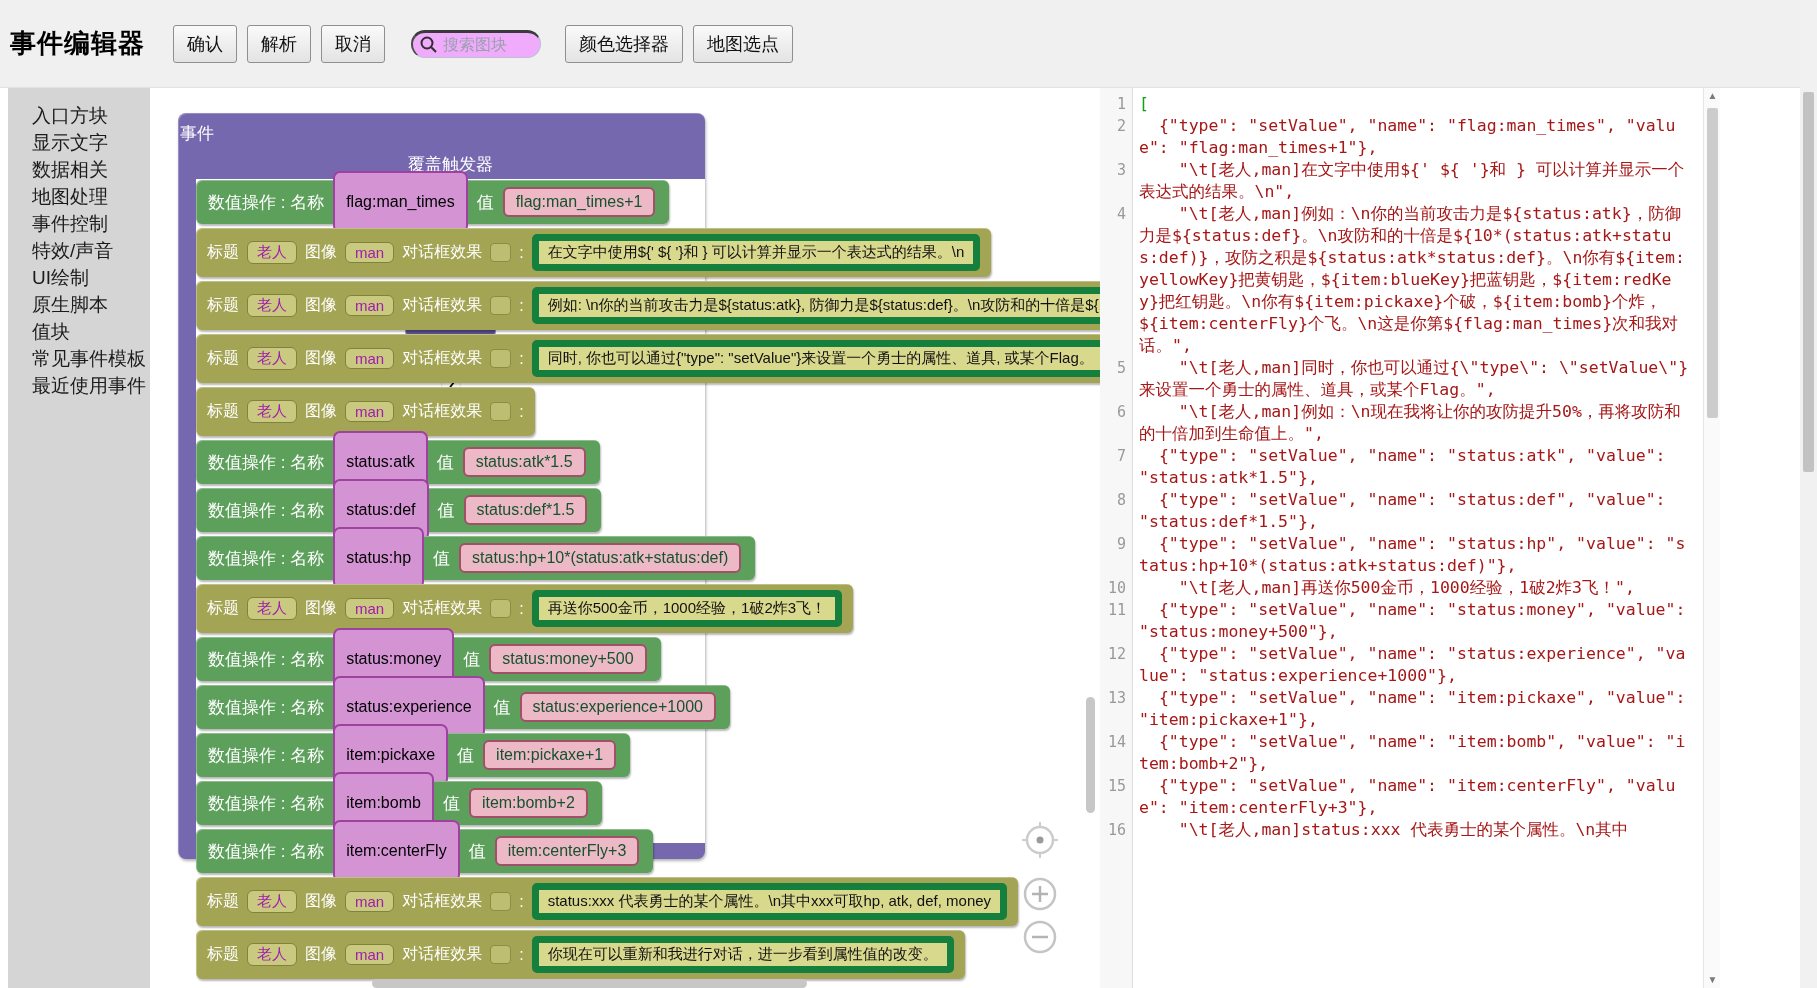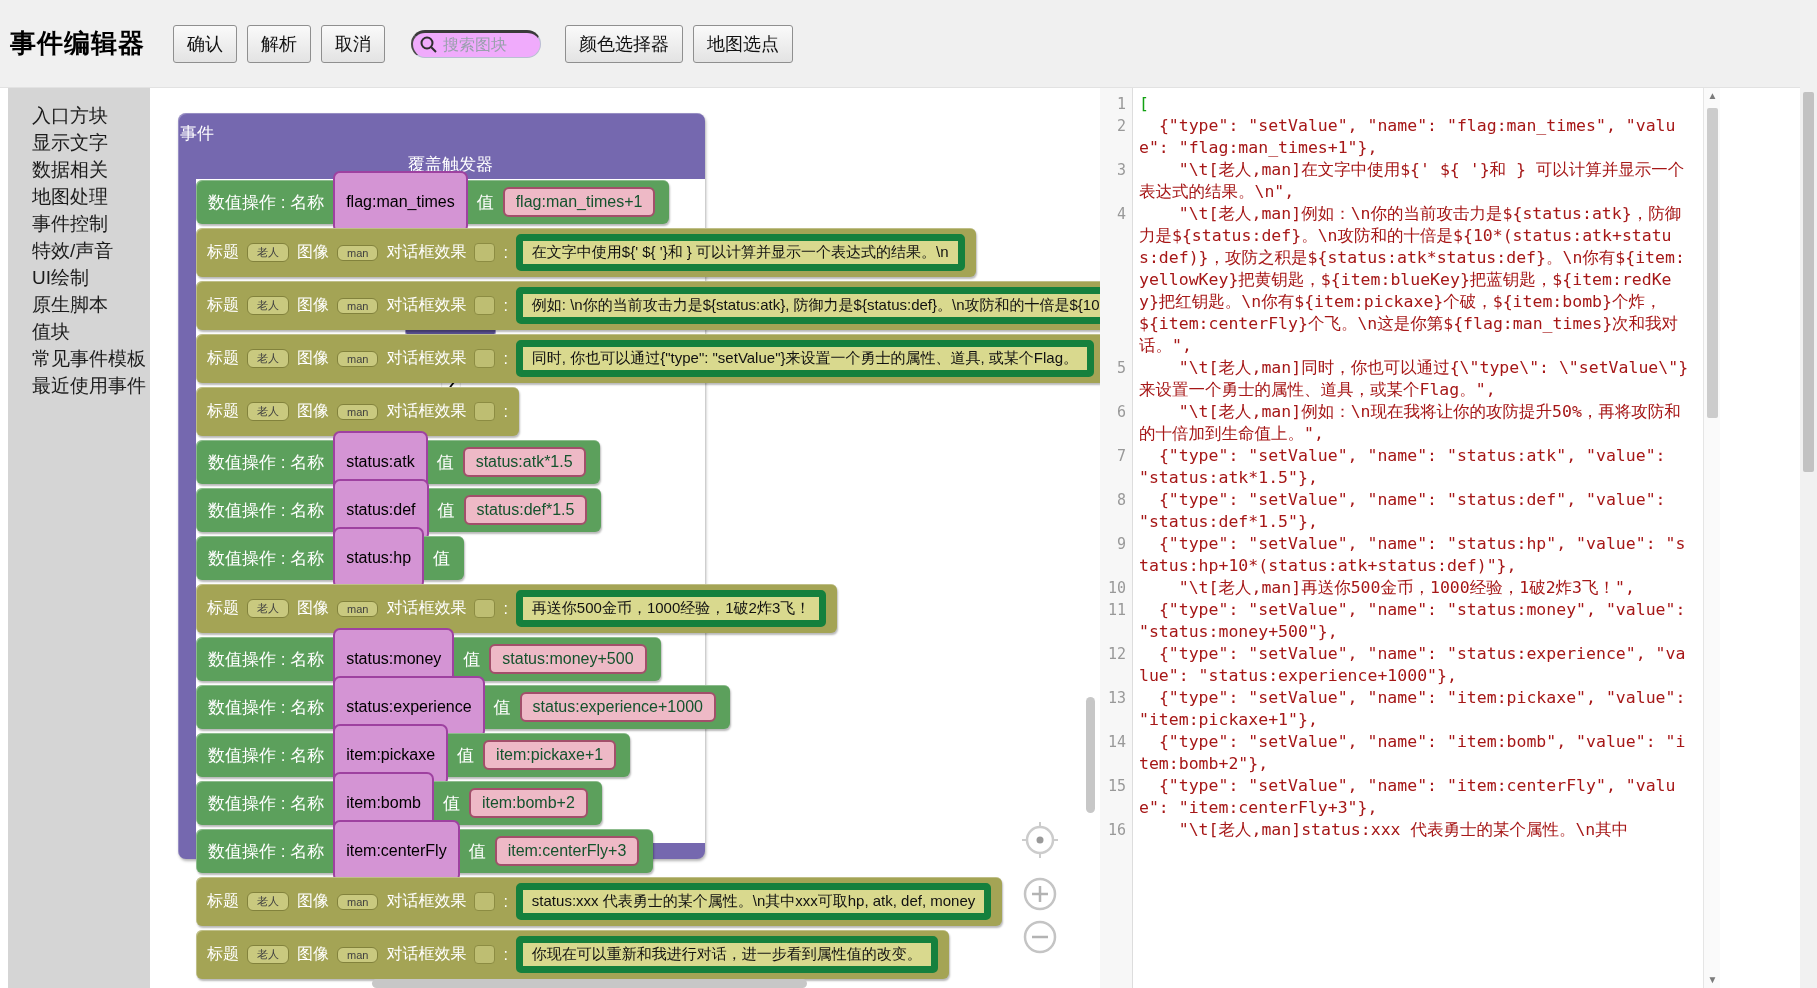--- a/index.html
+++ b/index.html
@@ -83,21 +83,21 @@
   .row.setvalue{background:#5ca05c;height:44px;padding:0 14px 0 12px;gap:9px;color:#fff;font-size:17px;}
   .row.textrow{background:#a4a455;height:49px;padding:0 11px;gap:8px;color:#fff;font-size:16px;}
   .pill-name{
     background:#d494d4;border:2px solid #9e41a0;border-radius:7px;
     padding:20px 11px;color:#000;font-size:16px;cursor:text;
   }
   .pill-value{
     background:#eeb9c6;border:2px solid #a24f6a;border-radius:6px;
     padding:4px 11px;color:#14532d;font-size:16px;cursor:text;text-align:right;
   }
-  .opill{background:#c9c97f;border:1px solid #82823c;border-radius:6px;padding:1px 9px;color:#404040;font-size:11px;cursor:pointer;}
+  .opill{background:#c9c97f;border:1px solid #82823c;border-radius:6px;padding:1px 9px;color:#a21caf;font-size:15px;cursor:pointer;}
   .ocheck{width:19px;height:17px;background:#bebe72;border:1px solid #8c8c42;border-radius:4px;cursor:pointer;}
   .otext{background:#d9d98e;border:7px solid #15803d;border-radius:5px;padding:2px 9px;color:#111;font-size:15px;cursor:text;}
   
   .zbtn{position:absolute;cursor:pointer;}
   .ws-vscroll{position:absolute;left:936px;top:609px;width:9px;height:116px;background:#c7c7c7;border-radius:5px;cursor:pointer;}
   .ws-hscroll{position:absolute;left:222px;top:891px;width:435px;height:9px;background:#c7c7c7;border-radius:5px;cursor:pointer;}
   
   .codepanel{
     position:absolute;left:1100px;top:88px;width:603px;height:900px;
     background:linear-gradient(90deg,#f7f7f7 32px,#ffffff 32px);
@@ -237,20 +237,21 @@
       <div class="row setvalue">
         <span>数值操作 : 名称</span>
         <span class="pill-name">status:def</span>
         <span>值</span>
         <span class="pill-value">status:def*1.5</span>
       </div>
       <div class="row setvalue">
         <span>数值操作 : 名称</span>
         <span class="pill-name">status:hp</span>
         <span>值</span>
+        <span class="pill-value">status:hp+10*(status:atk+status:def)</span>
       </div>
       <div class="row textrow">
         <span>标题</span>
         <span class="opill">老人</span>
         <span>图像</span>
         <span class="opill">man</span>
         <span>对话框效果</span>
         <span class="ocheck"></span>
         <span>:</span>
         <span class="otext">再送你500金币，1000经验，1破2炸3飞！</span>

